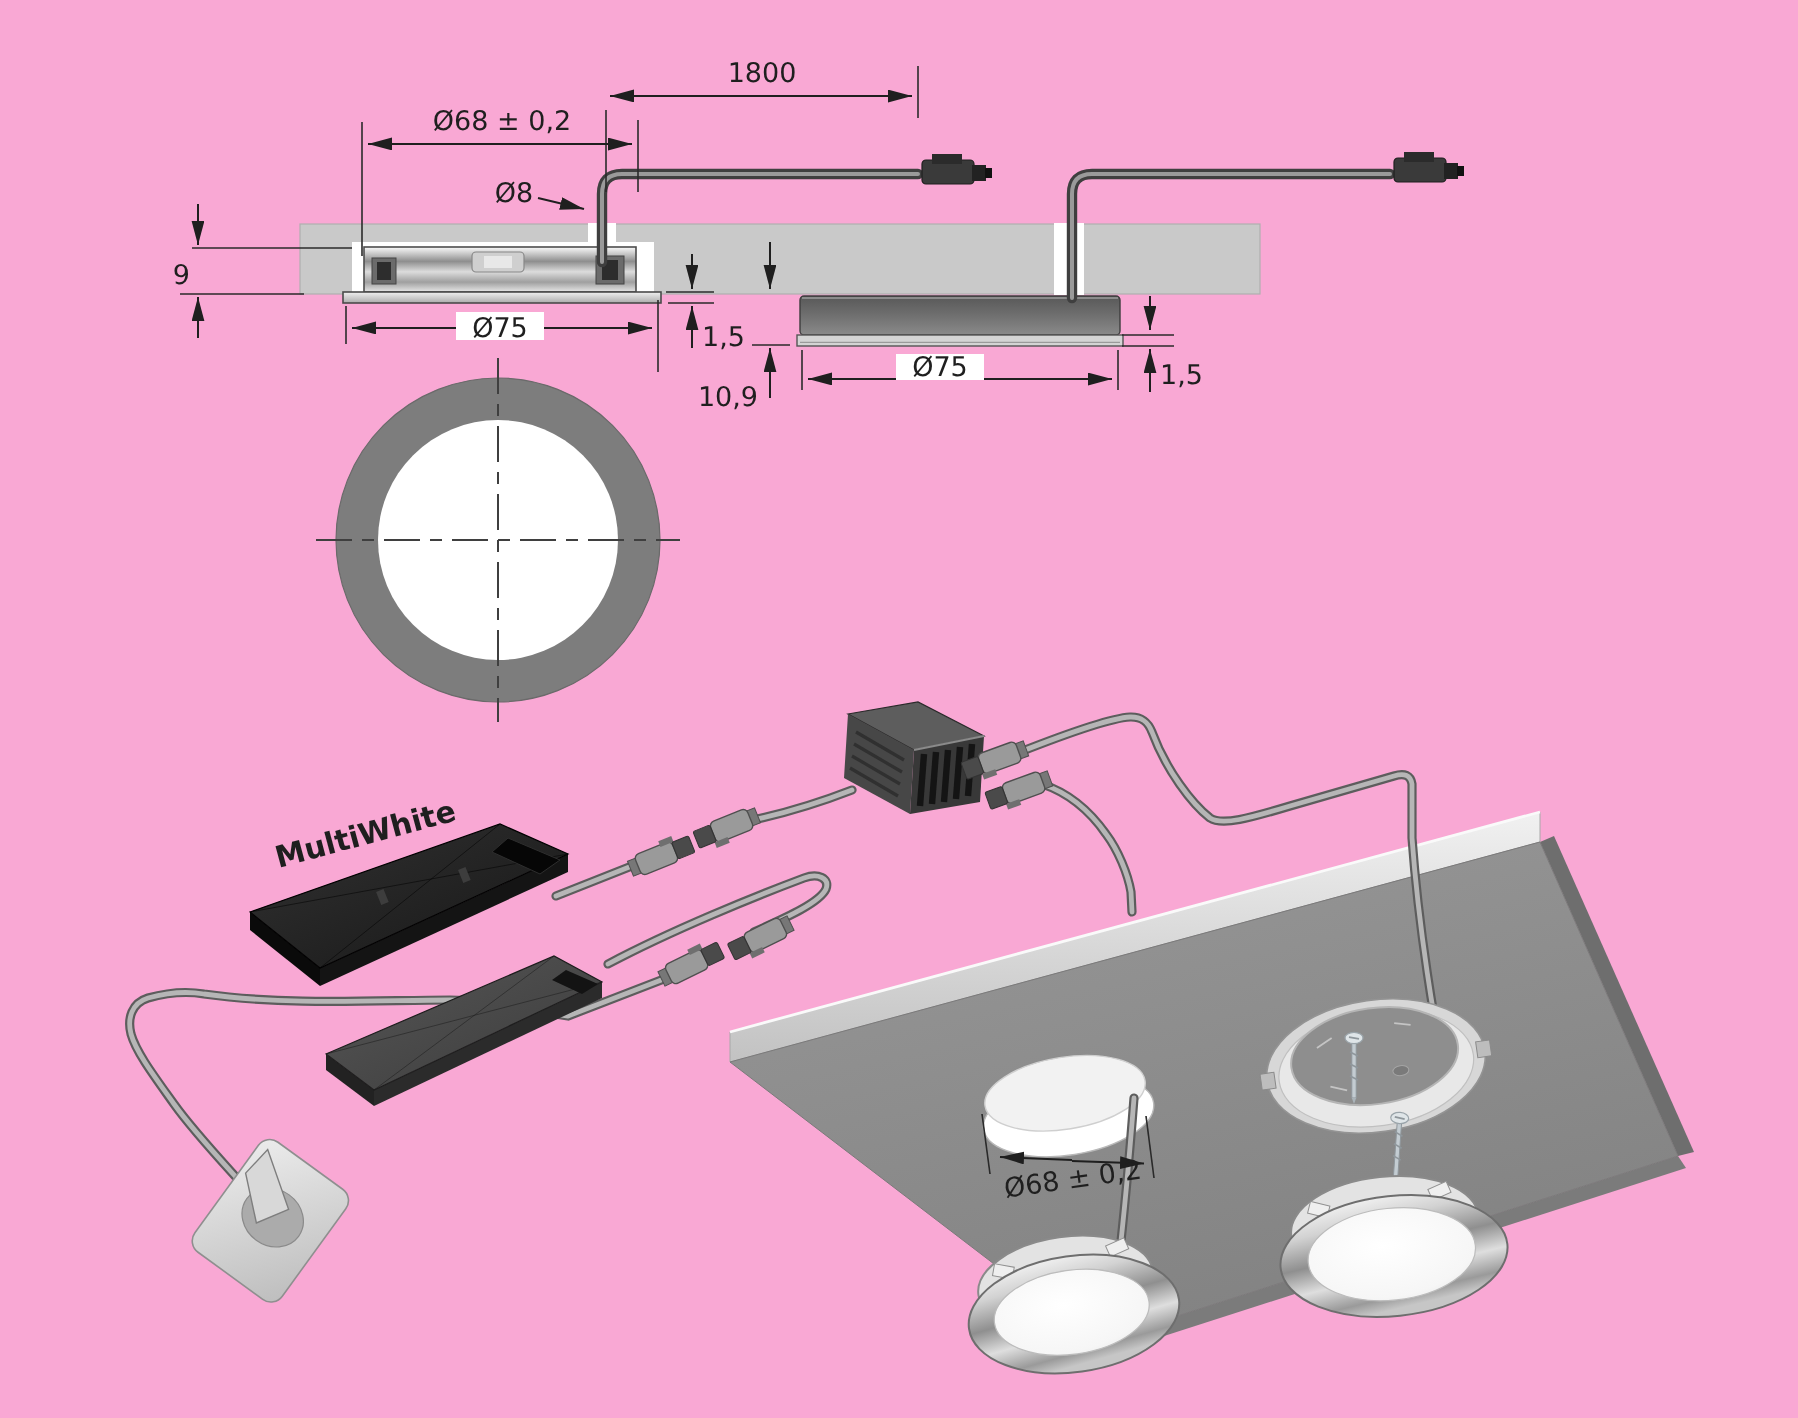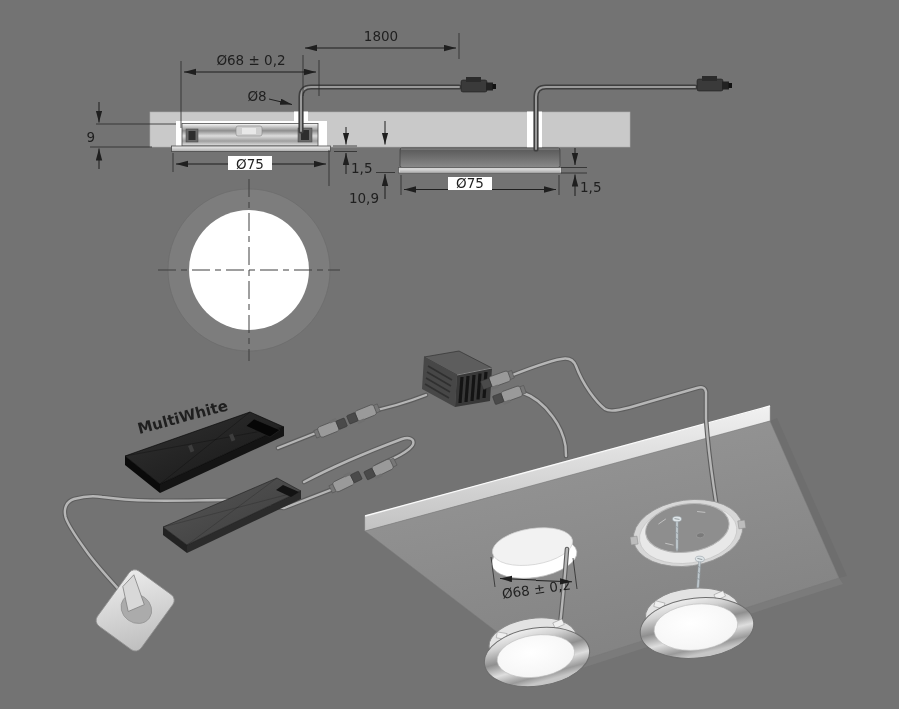--- a/index.html
+++ b/index.html
@@ -1,16 +1,16 @@
 <!DOCTYPE html>
 <html><head>
 <meta charset="utf-8">
 <style>
   html,body{margin:0;padding:0;background:#ffffff;}
-  #stage{position:relative;width:899px;height:709px;background:#737373;overflow:hidden;
+  #stage{position:relative;width:899px;height:709px;background:#f9a8d4;overflow:hidden;
          font-family:"DejaVu Sans","Liberation Sans",sans-serif;}
   svg{position:absolute;left:0;top:0;}
   text{fill:#1f1f1f;font-family:"DejaVu Sans","Liberation Sans",sans-serif;}
   .dimtxt{font-size:13.5px;}
   .dimline{stroke:#1f1f1f;stroke-width:1;fill:none;}
   .extline{stroke:#2a2a2a;stroke-width:0.8;fill:none;}
   .cableDark{stroke:#3f3f3f;stroke-width:5.2;fill:none;stroke-linecap:round;}
   .cableCore{stroke:#9a9a9a;stroke-width:2;fill:none;stroke-linecap:round;}
   .isoCableOut{stroke:#5d5d5d;stroke-width:4.6;fill:none;stroke-linecap:round;}
   .isoCableIn{stroke:#b6b6b6;stroke-width:2.4;fill:none;stroke-linecap:round;}

